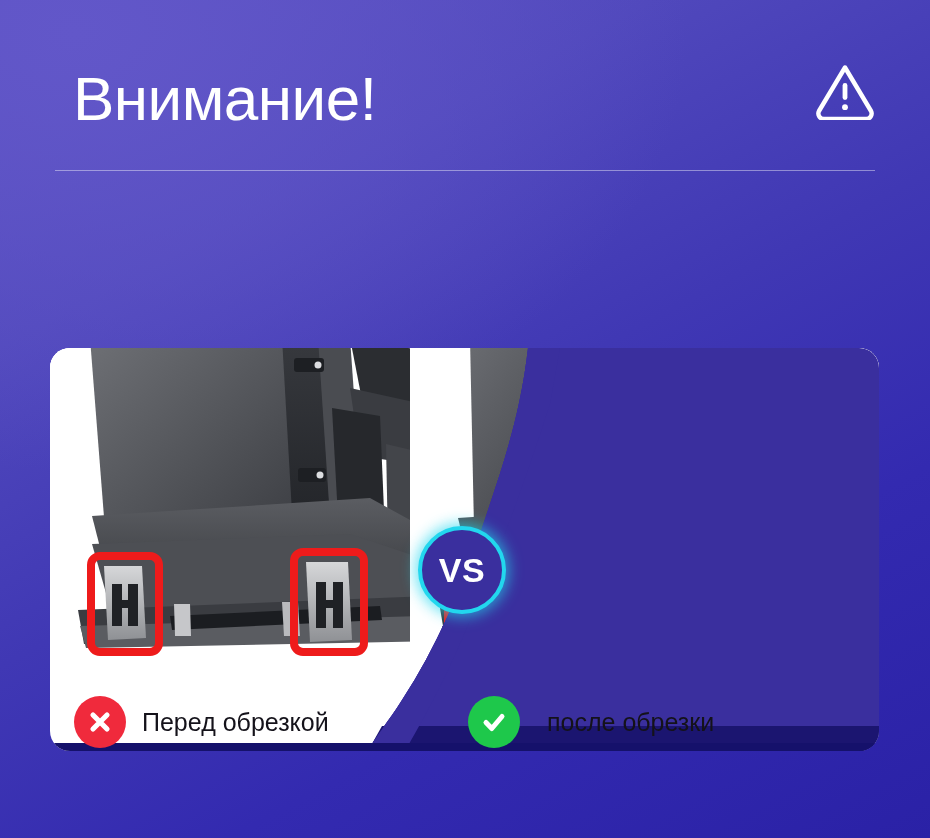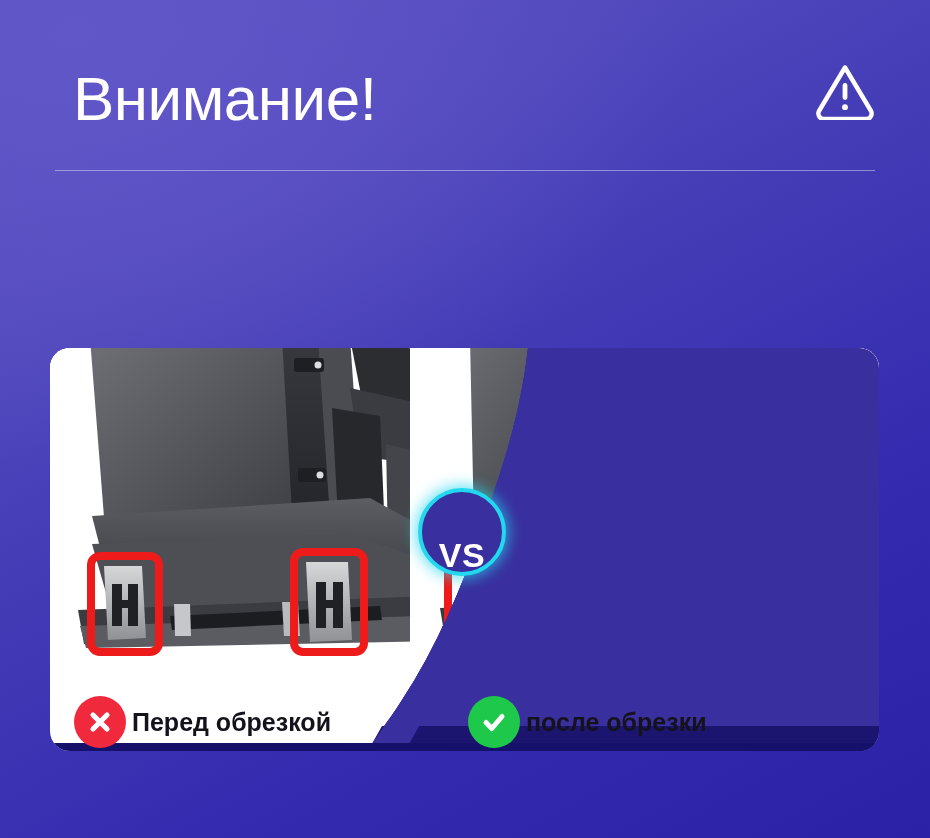--- a/index.html
+++ b/index.html
@@ -104,29 +104,29 @@
     position: absolute;
     left: 0; top: 0;
     width: 829px; height: 403px;
     pointer-events: none;
   }
 
   
   .vs-badge {
     position: absolute;
     left: 418px;
-    top: 488px;
+    top: 526px;
     width: 88px;
     height: 88px;
     border-radius: 50%;
     background: #3a2f9e;
     border: 4px solid #22d7ee;
     box-sizing: border-box;
     display: flex;
-    align-items: flex-end;
+    align-items: center;
     justify-content: center;
     box-shadow: 0 0 14px 3px rgba(34,215,238,0.65);
     z-index: 6;
   }
   .vs-badge span {
     color: #ffffff;
     font-size: 34px;
     font-weight: 700;
     letter-spacing: 0.5px;
     line-height: 1;
@@ -135,39 +135,39 @@
   
   .caption {
     position: absolute;
     bottom: 0;
     height: 58px;
     display: flex;
     align-items: center;
     z-index: 5;
   }
   .caption-left  { left: 0;   width: 380px; }
-  .caption-right { left: 360px; width: 469px; }
+  .caption-right { left: 360px; width: 469px; gap: 11px; }
 
   .badge-circle {
     width: 52px;
     height: 52px;
     border-radius: 50%;
     flex: 0 0 52px;
     display: flex;
     align-items: center;
     justify-content: center;
     position: relative;
   }
   .badge-x    { background: #f02a3c; margin-left: 24px; }
   .badge-tick { background: #1ec84b; margin-left: 58px; }
 
   .caption-label {
-    margin-left: 6px;
+    margin-left: 16px;
     font-size: 25px;
-    font-weight: 700;
+    font-weight: 400;
     color: #14121a;
     white-space: nowrap;
   }
 
   
   .bottom-band {
     position: absolute;
     left: 0;
     bottom: 0;
     width: 829px;

